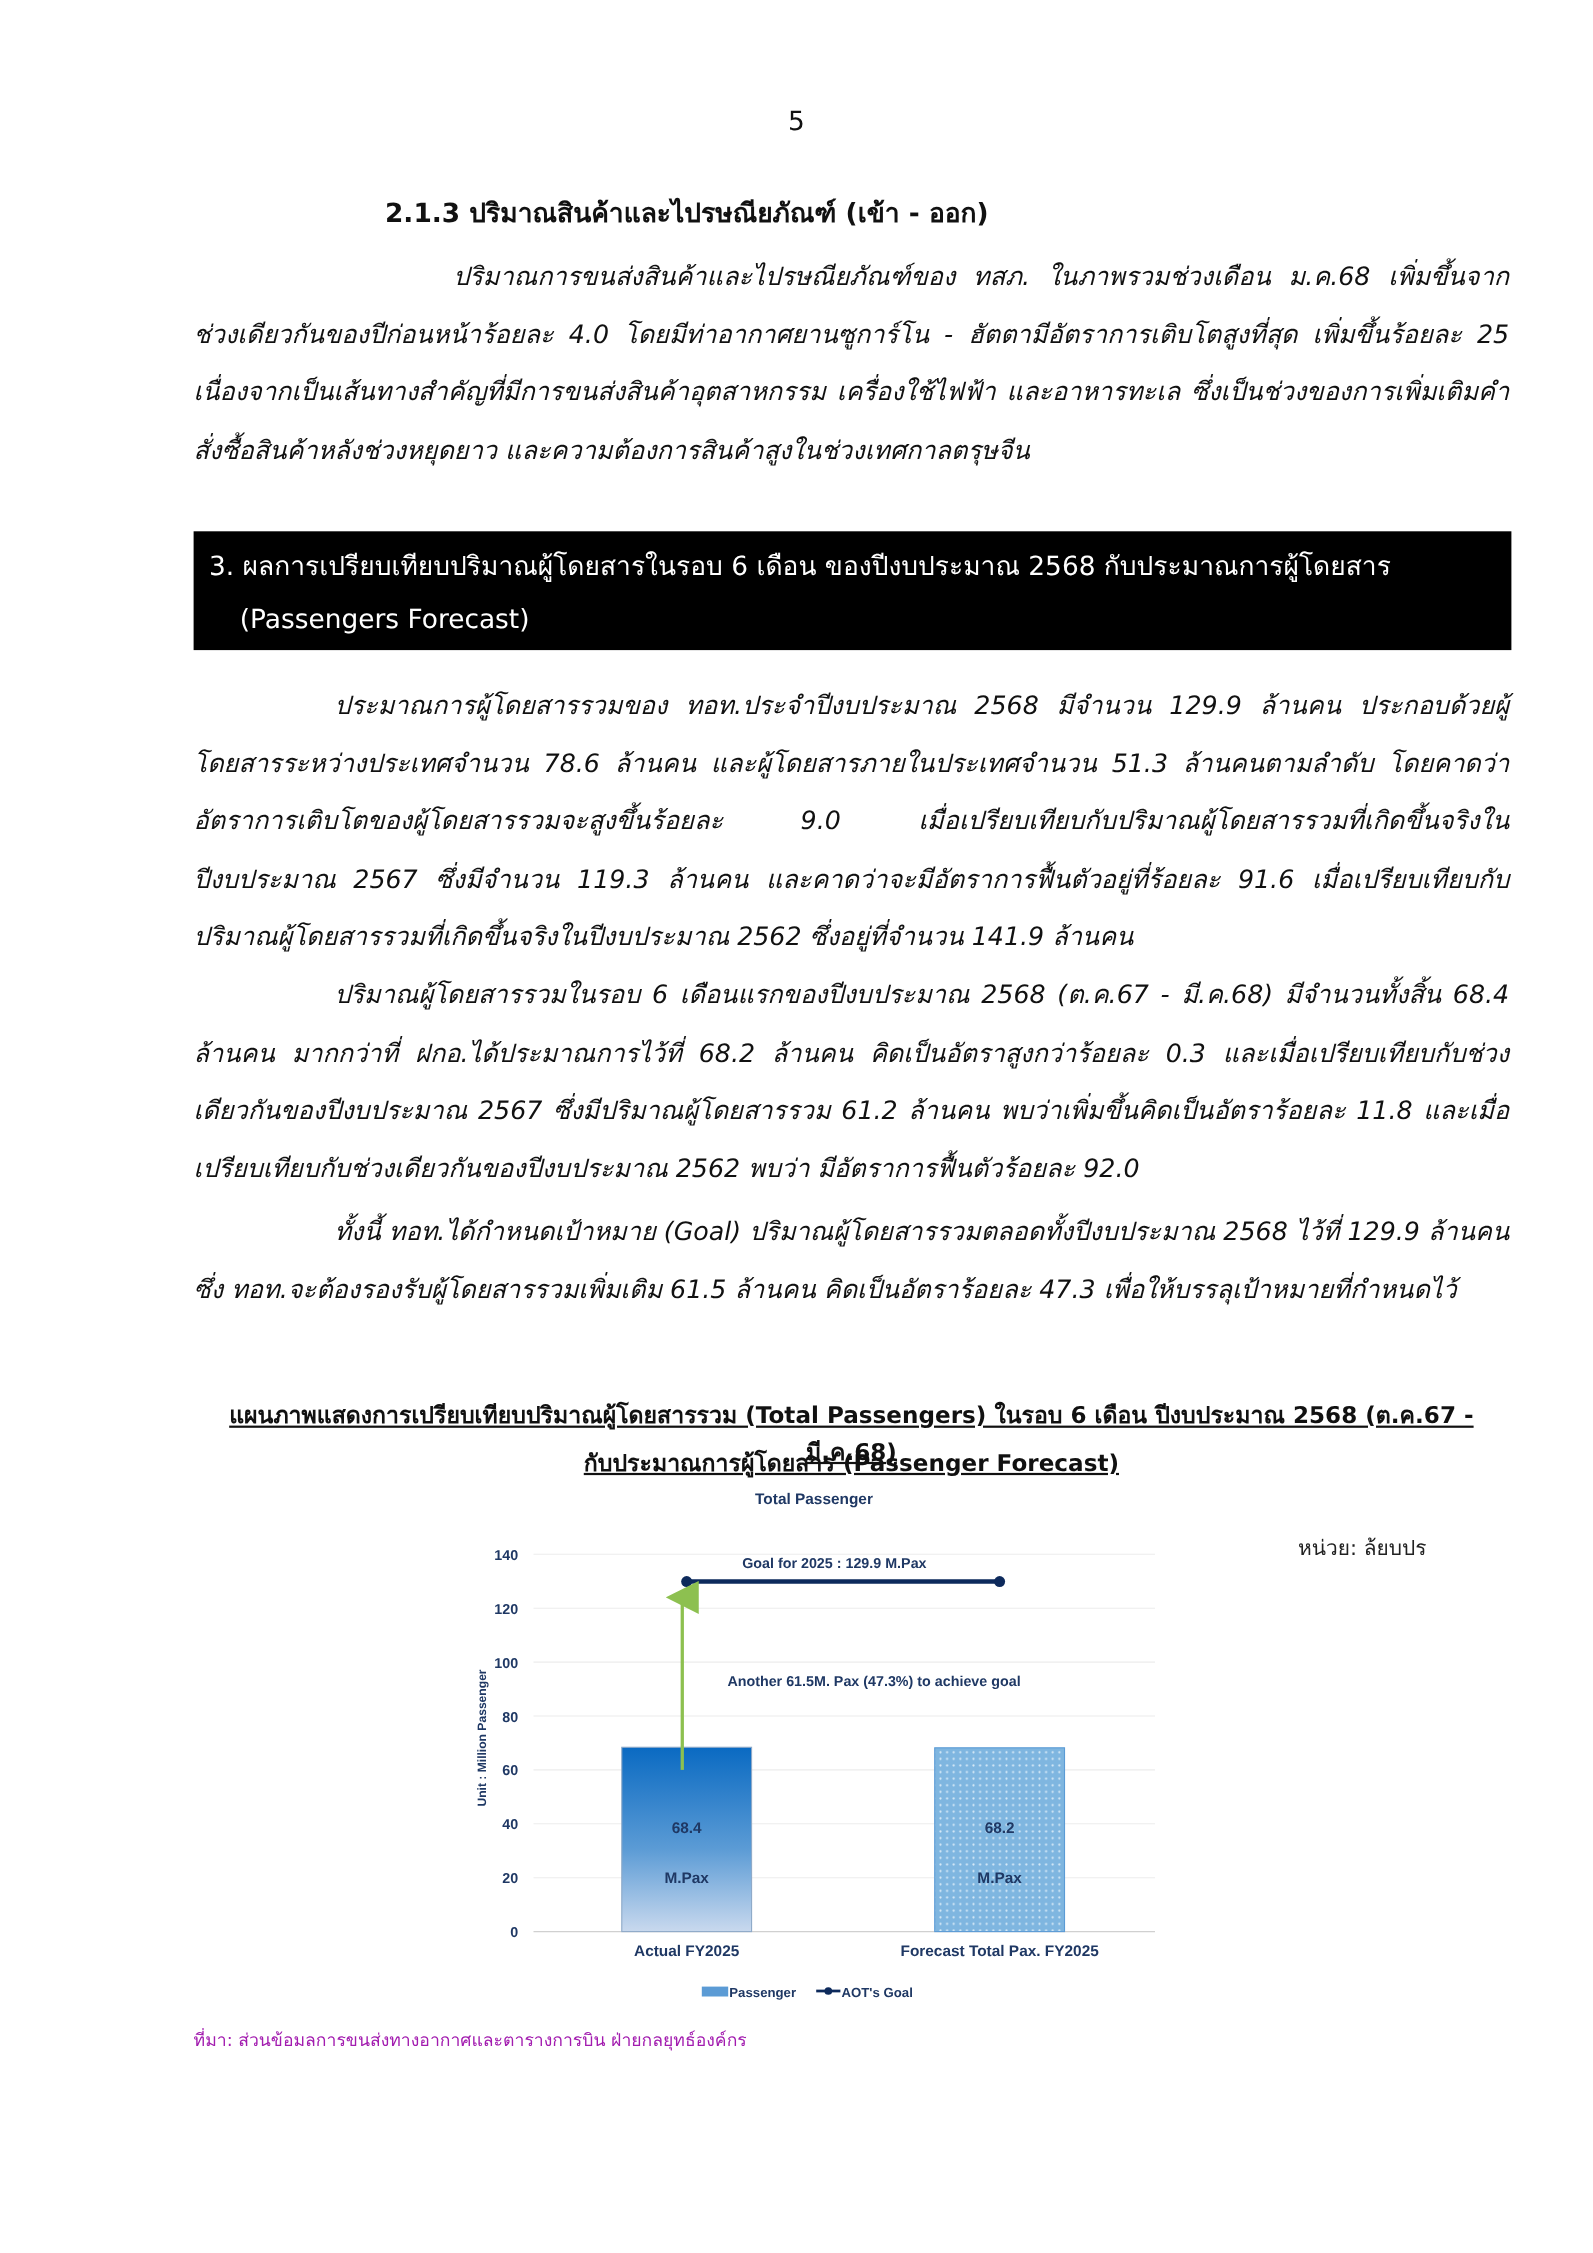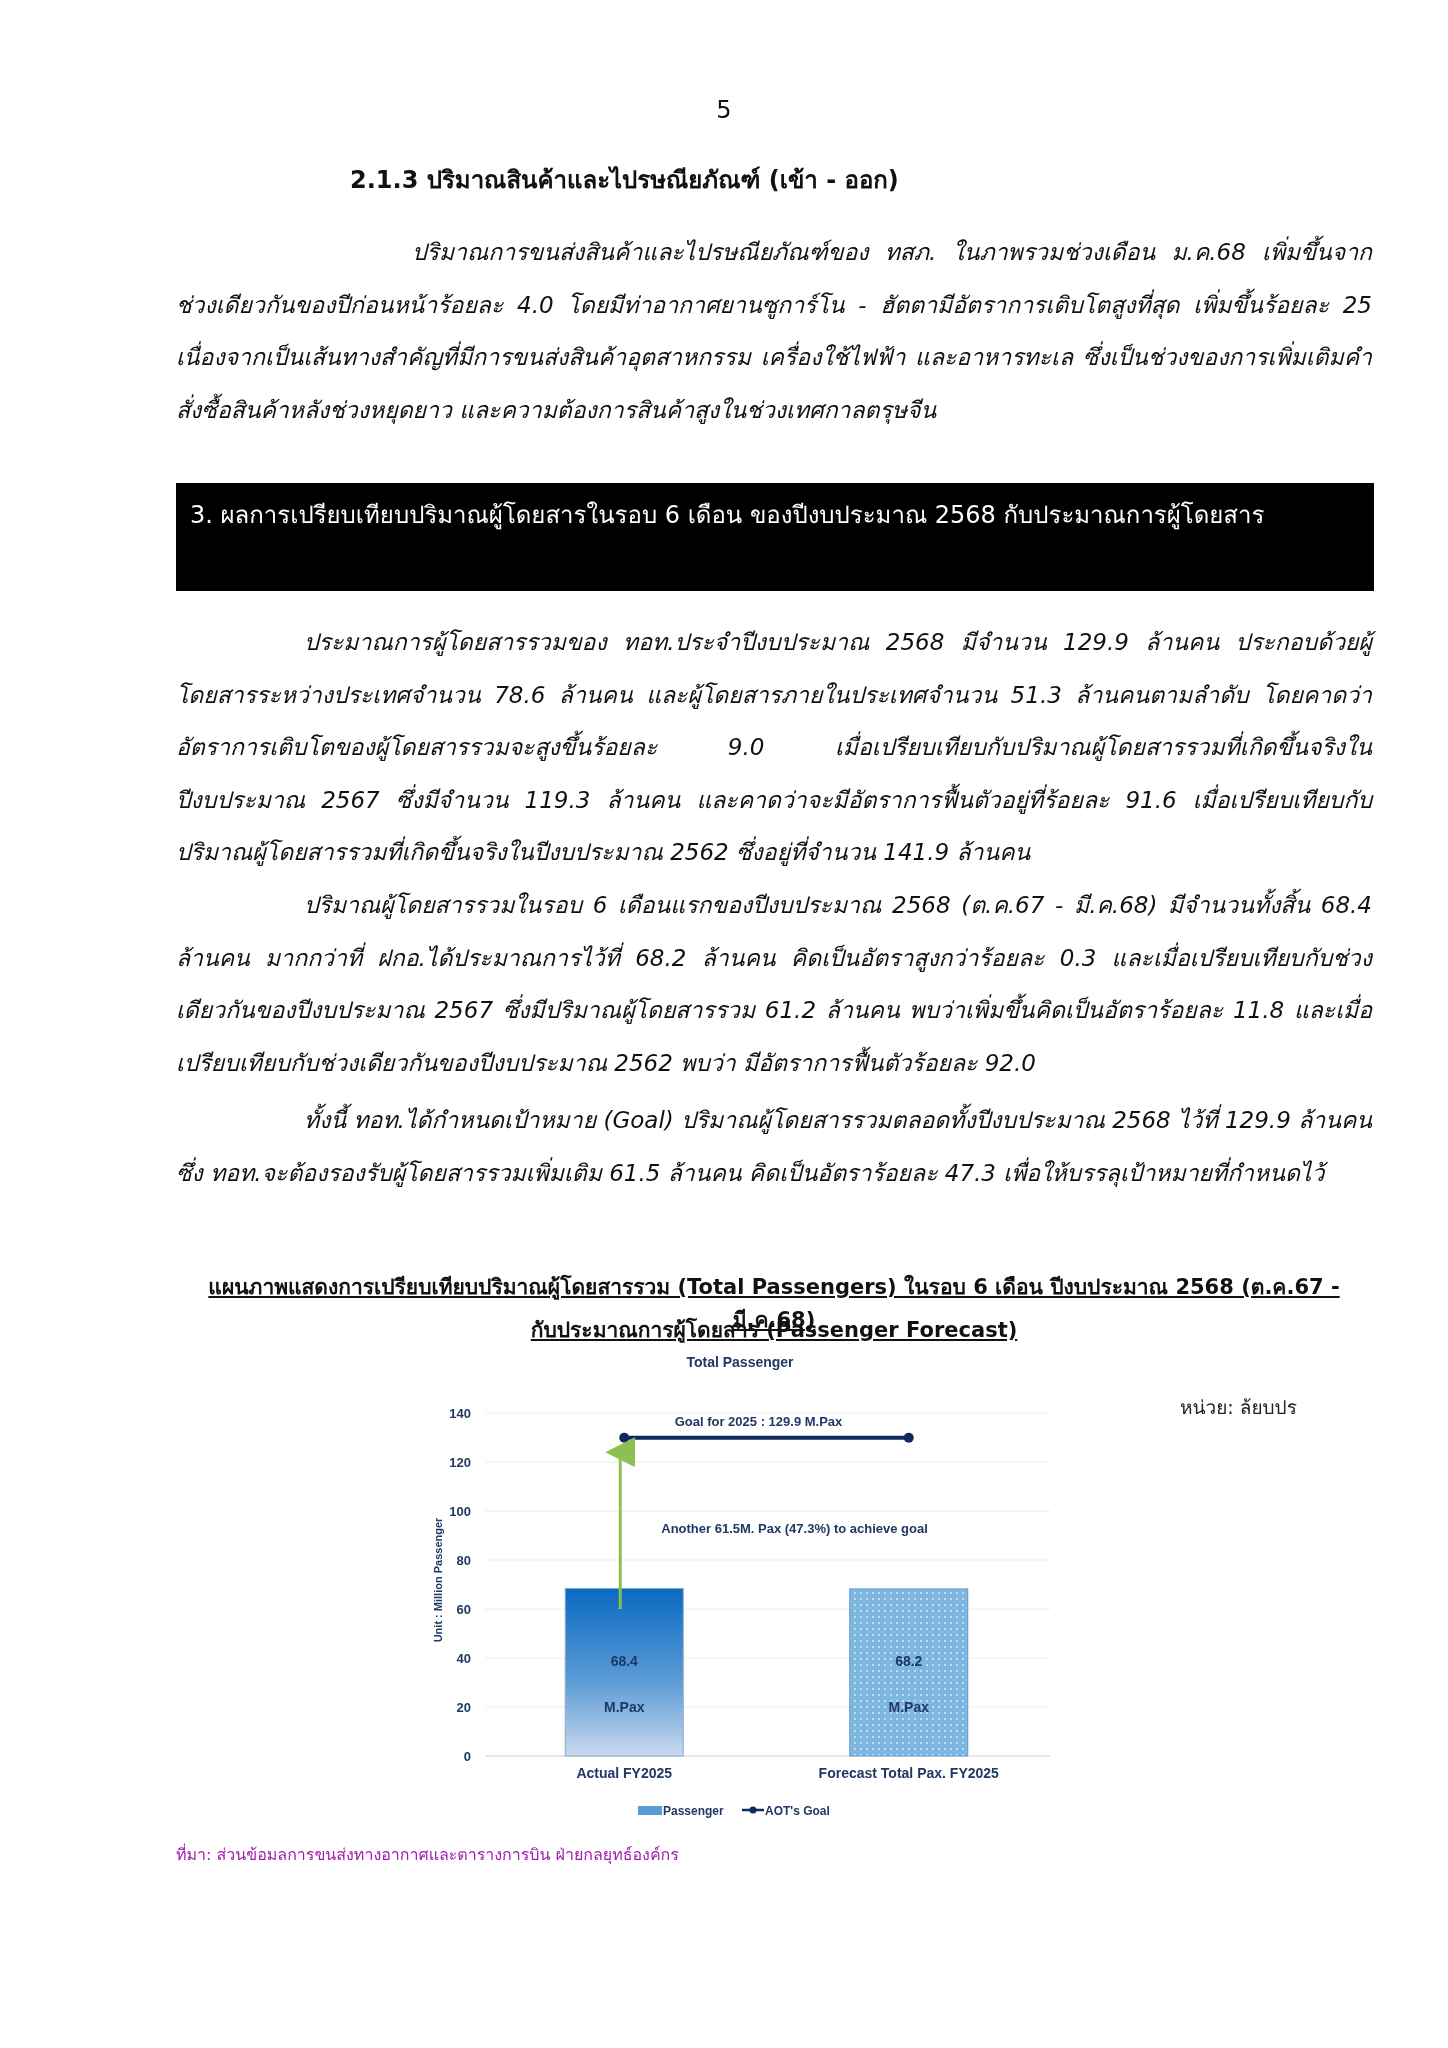--- a/index.html
+++ b/index.html
@@ -1,38 +1,39 @@
 <!DOCTYPE html>
 <html><head>
 <meta charset="utf-8">
 <style>
   html, body { margin:0; padding:0; background:#ffffff; }
   body { width:1448px; height:2048px; position:relative; font-family:"DejaVu Sans","Liberation Sans",sans-serif; color:#111; overflow:hidden; }
   .page-num { position:absolute; top:96px; left:0; width:1448px; text-align:center; font-size:24px; }
-  .sub-heading { position:absolute; top:160px; left:350px; font-size:24px; font-weight:bold; }
+  .sub-heading { position:absolute; top:174px; left:350px; font-size:24px; font-weight:bold; }
   .para { position:absolute; left:176px; width:1196px; font-size:23px; line-height:52.5px; text-align:justify; text-align-last:left;font-style:italic; }
   .para .indent { display:inline-block; width:236px; }
   .para .indent2 { display:inline-block; width:128px; }
   .section-banner { position:absolute; top:483px; left:176px; width:1198px; height:108px; background:#000000; color:#fff; font-size:24px; box-sizing:border-box; padding:8px 14px 0 14px; line-height:48px; }
   .section-banner .line2 { padding-left:28px; }
   .chart-title { position:absolute; left:176px; width:1196px; text-align:center; font-size:21px; font-weight:bold; text-decoration:underline; }
   .unit-label { position:absolute; top:1392px; left:1180px; font-size:19px; color:#222; }
   .source { position:absolute; top:1842px; left:176px; font-size:16px; color:#a21caf; }
   svg text { font-family:"Liberation Sans",sans-serif; }
 </style>
 </head>
 <body>
 
 <div class="page-num">5</div>
 
 <div class="sub-heading">2.1.3 ปริมาณสินค้าและไปรษณียภัณฑ์ (เข้า - ออก)</div>
 <div class="para" style="top:226px;"><span class="indent"></span><span>ปริมาณการขนส่งสินค้าและไปรษณียภัณฑ์ของ ทสภ. ในภาพรวมช่วงเดือน ม.ค.68 เพิ่มขึ้นจากช่วงเดียวกันของปีก่อนหน้าร้อยละ 4.0 โดยมีท่าอากาศยานซูการ์โน - ฮัตตามีอัตราการเติบโตสูงที่สุด เพิ่มขึ้นร้อยละ 25 เนื่องจากเป็นเส้นทางสำคัญที่มีการขนส่งสินค้าอุตสาหกรรม เครื่องใช้ไฟฟ้า และอาหารทะเล ซึ่งเป็นช่วงของการเพิ่มเติมคำสั่งซื้อสินค้าหลังช่วงหยุดยาว และความต้องการสินค้าสูงในช่วงเทศกาลตรุษจีน</span></div>
 
 <div class="section-banner">
   <div>3. ผลการเปรียบเทียบปริมาณผู้โดยสารในรอบ 6 เดือน ของปีงบประมาณ 2568 กับประมาณการผู้โดยสาร</div>
+  <div class="line2">(Passengers Forecast)</div>
 </div>
 
 <div class="para" style="top:616px;"><span class="indent2"></span><span>ประมาณการผู้โดยสารรวมของ ทอท.ประจำปีงบประมาณ 2568 มีจำนวน 129.9 ล้านคน ประกอบด้วยผู้โดยสารระหว่างประเทศจำนวน 78.6 ล้านคน และผู้โดยสารภายในประเทศจำนวน 51.3 ล้านคนตามลำดับ โดยคาดว่าอัตราการเติบโตของผู้โดยสารรวมจะสูงขึ้นร้อยละ 9.0 เมื่อเปรียบเทียบกับปริมาณผู้โดยสารรวมที่เกิดขึ้นจริงในปีงบประมาณ 2567 ซึ่งมีจำนวน 119.3 ล้านคน และคาดว่าจะมีอัตราการฟื้นตัวอยู่ที่ร้อยละ 91.6 เมื่อเปรียบเทียบกับปริมาณผู้โดยสารรวมที่เกิดขึ้นจริงในปีงบประมาณ 2562 ซึ่งอยู่ที่จำนวน 141.9 ล้านคน</span></div>
 <div class="para" style="top:879px;"><span class="indent2"></span><span>ปริมาณผู้โดยสารรวมในรอบ 6 เดือนแรกของปีงบประมาณ 2568 (ต.ค.67 - มี.ค.68) มีจำนวนทั้งสิ้น 68.4 ล้านคน มากกว่าที่ ฝกอ.ได้ประมาณการไว้ที่ 68.2 ล้านคน คิดเป็นอัตราสูงกว่าร้อยละ 0.3 และเมื่อเปรียบเทียบกับช่วงเดียวกันของปีงบประมาณ 2567 ซึ่งมีปริมาณผู้โดยสารรวม 61.2 ล้านคน พบว่าเพิ่มขึ้นคิดเป็นอัตราร้อยละ 11.8 และเมื่อเปรียบเทียบกับช่วงเดียวกันของปีงบประมาณ 2562 พบว่า มีอัตราการฟื้นตัวร้อยละ 92.0</span></div>
 <div class="para" style="top:1094px;"><span class="indent2"></span><span>ทั้งนี้ ทอท.ได้กำหนดเป้าหมาย (Goal) ปริมาณผู้โดยสารรวมตลอดทั้งปีงบประมาณ 2568 ไว้ที่ 129.9 ล้านคน ซึ่ง ทอท.จะต้องรองรับผู้โดยสารรวมเพิ่มเติม 61.5 ล้านคน คิดเป็นอัตราร้อยละ 47.3 เพื่อให้บรรลุเป้าหมายที่กำหนดไว้</span></div>
 
 <div class="chart-title" style="top:1270px;">แผนภาพแสดงการเปรียบเทียบปริมาณผู้โดยสารรวม (Total Passengers) ในรอบ 6 เดือน ปีงบประมาณ 2568 (ต.ค.67 - มี.ค.68)</div>
 <div class="chart-title" style="top:1313px;">กับประมาณการผู้โดยสาร (Passenger Forecast)</div>
 <div class="unit-label">หน่วย: ล้ยบปร</div>
 

